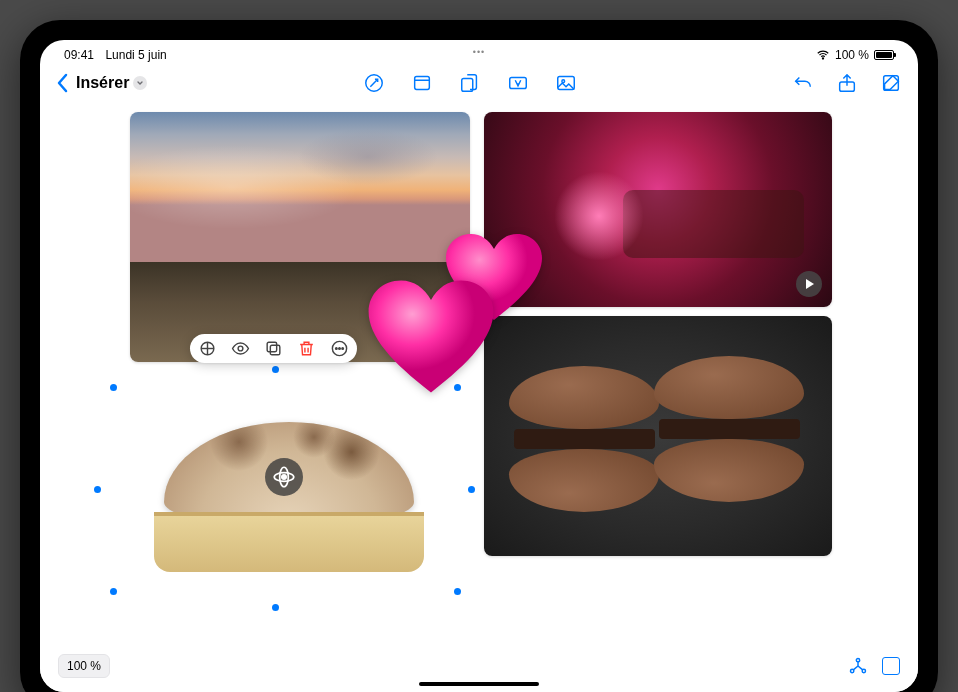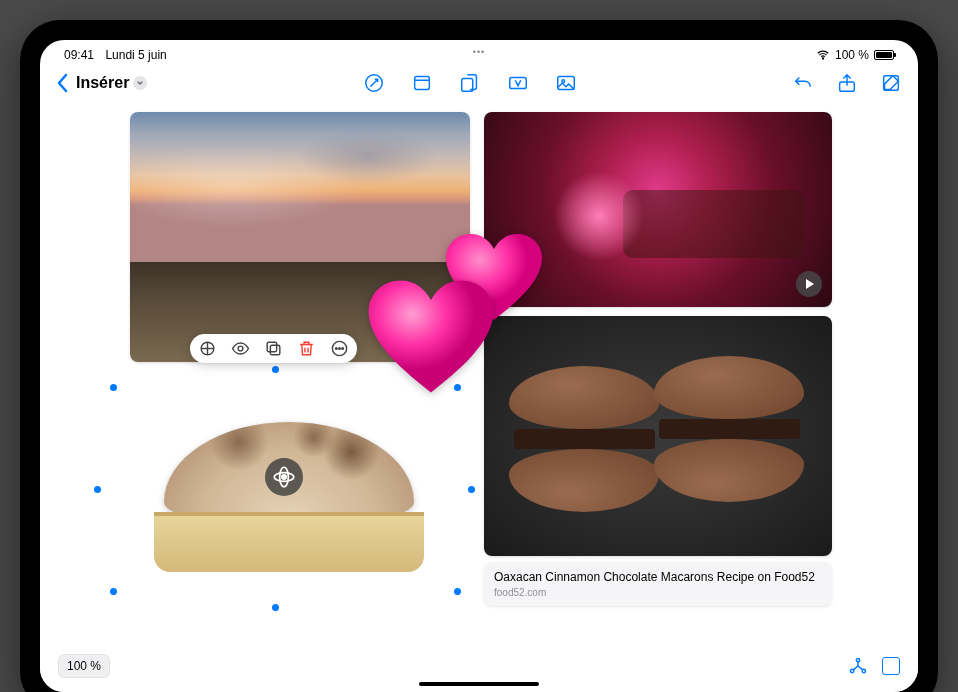--- a/index.html
+++ b/index.html
@@ -182,24 +182,20 @@
               <div class="shell" style="transform:scaleY(-1)"></div>
             </div>
           <div class="mac mac2">
               <div class="shell"></div>
               <div class="fill"></div>
               <div class="shell" style="transform:scaleY(-1)"></div>
             </div>
         </div>
       </div>
 
-      <div class="link-card">
-        <div class="t1">Oaxacan Cinnamon Chocolate Macarons Recipe on Food52</div>
-        <div class="t2">food52.com</div>
-      </div>
 
       <div id="pie">
         <div class="meringue"></div>
         <div class="crust"></div>
         <div class="orbit">
           <svg viewBox="0 0 24 24" fill="none" stroke="currentColor" stroke-width="1.6">
               <ellipse cx="12" cy="12" rx="9" ry="4"></ellipse>
               <ellipse cx="12" cy="12" rx="4" ry="9"></ellipse>
               <circle cx="12" cy="12" r="2" fill="currentColor"></circle>
             </svg>

